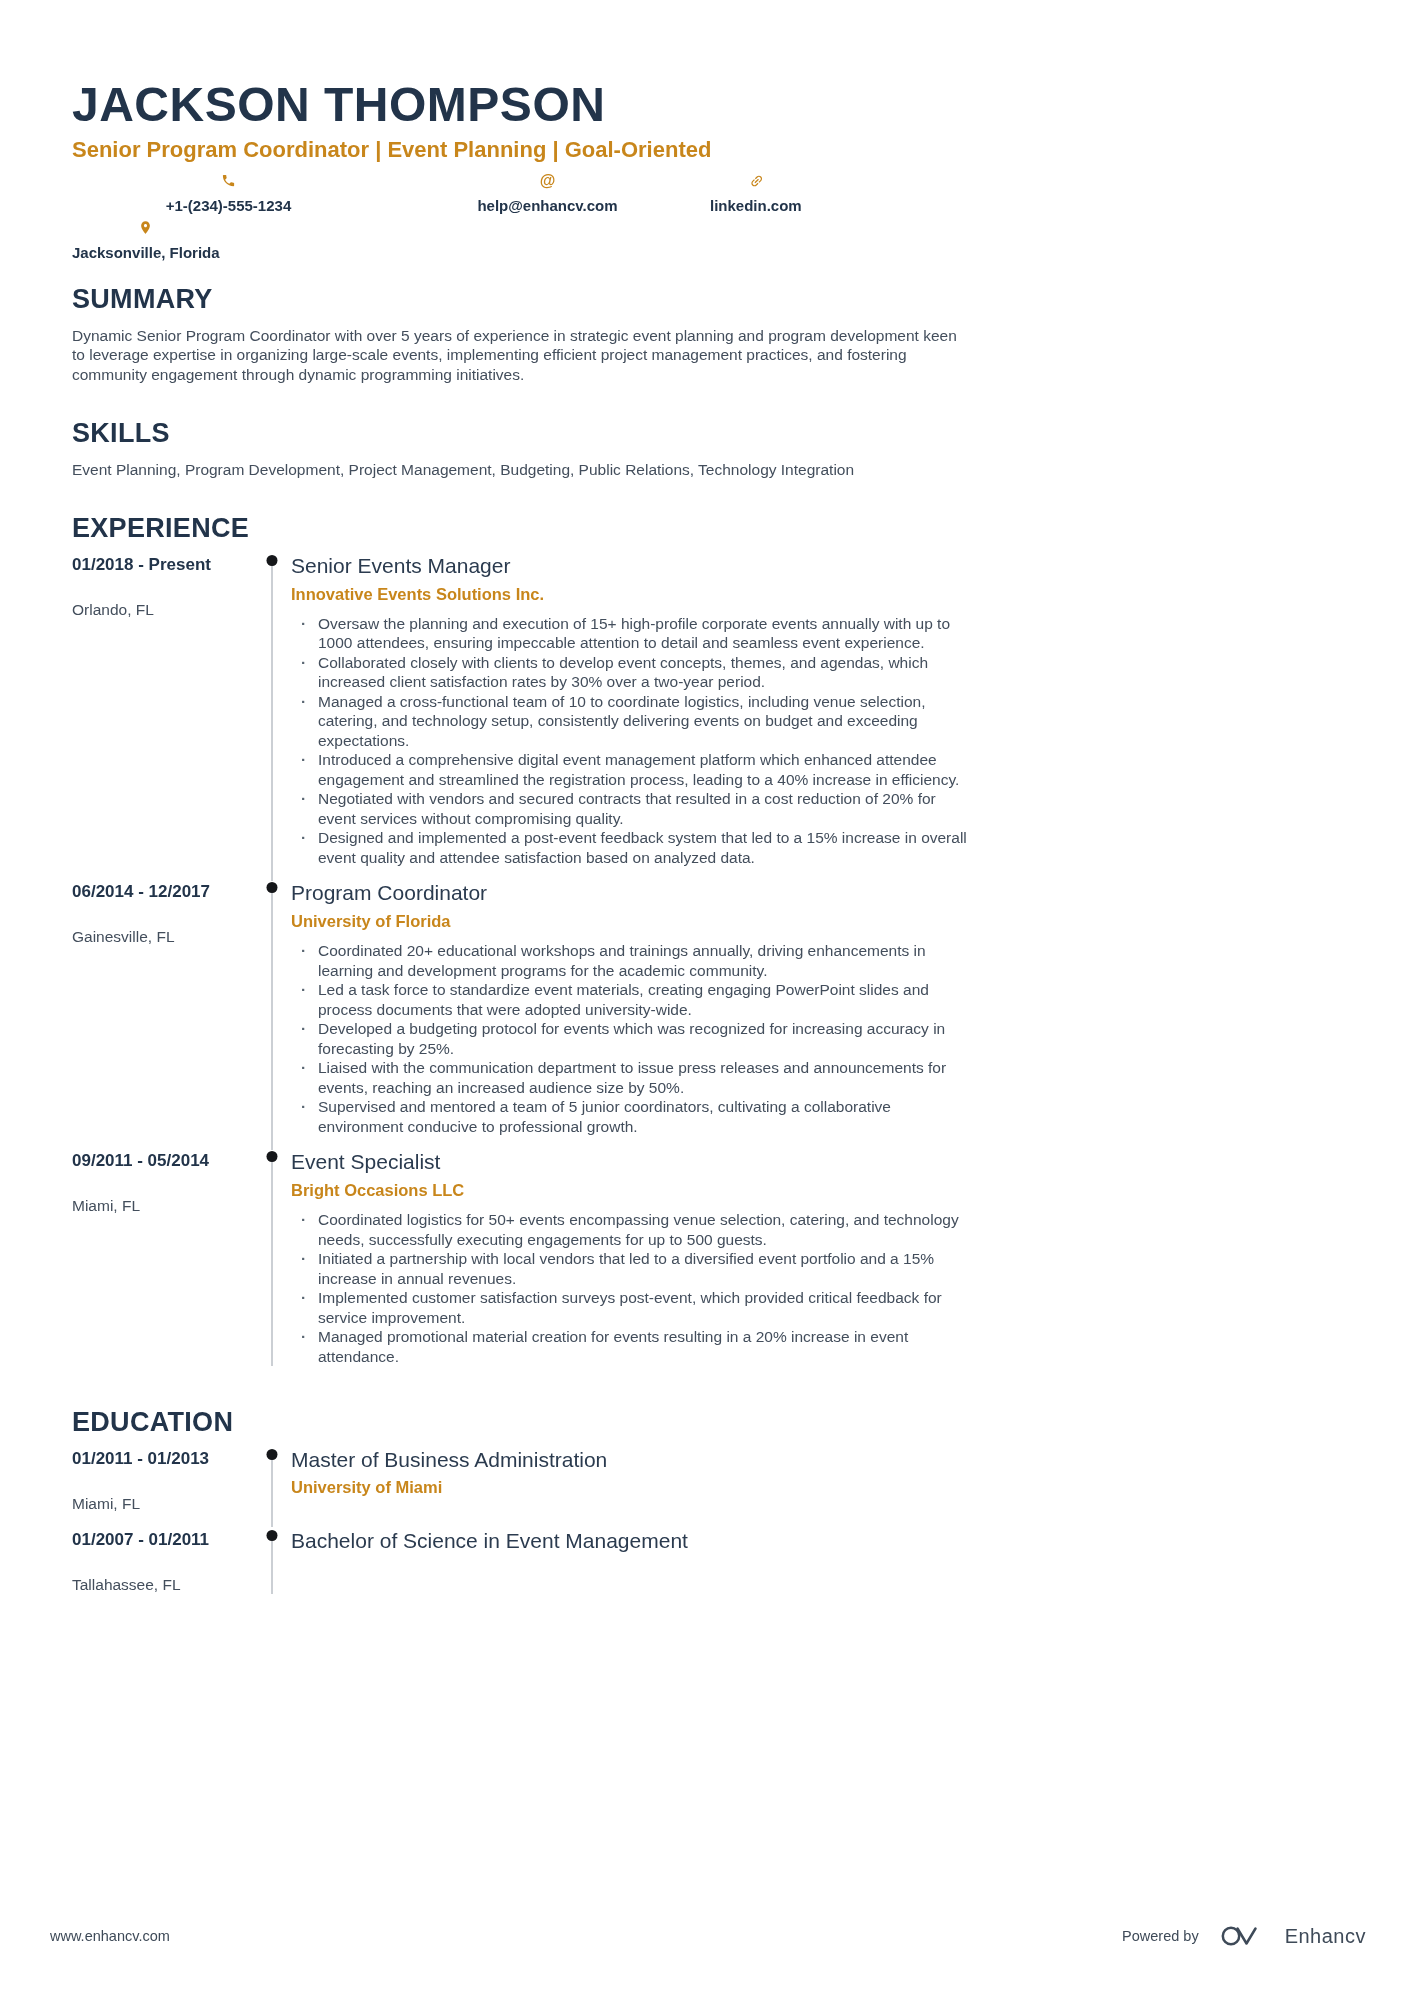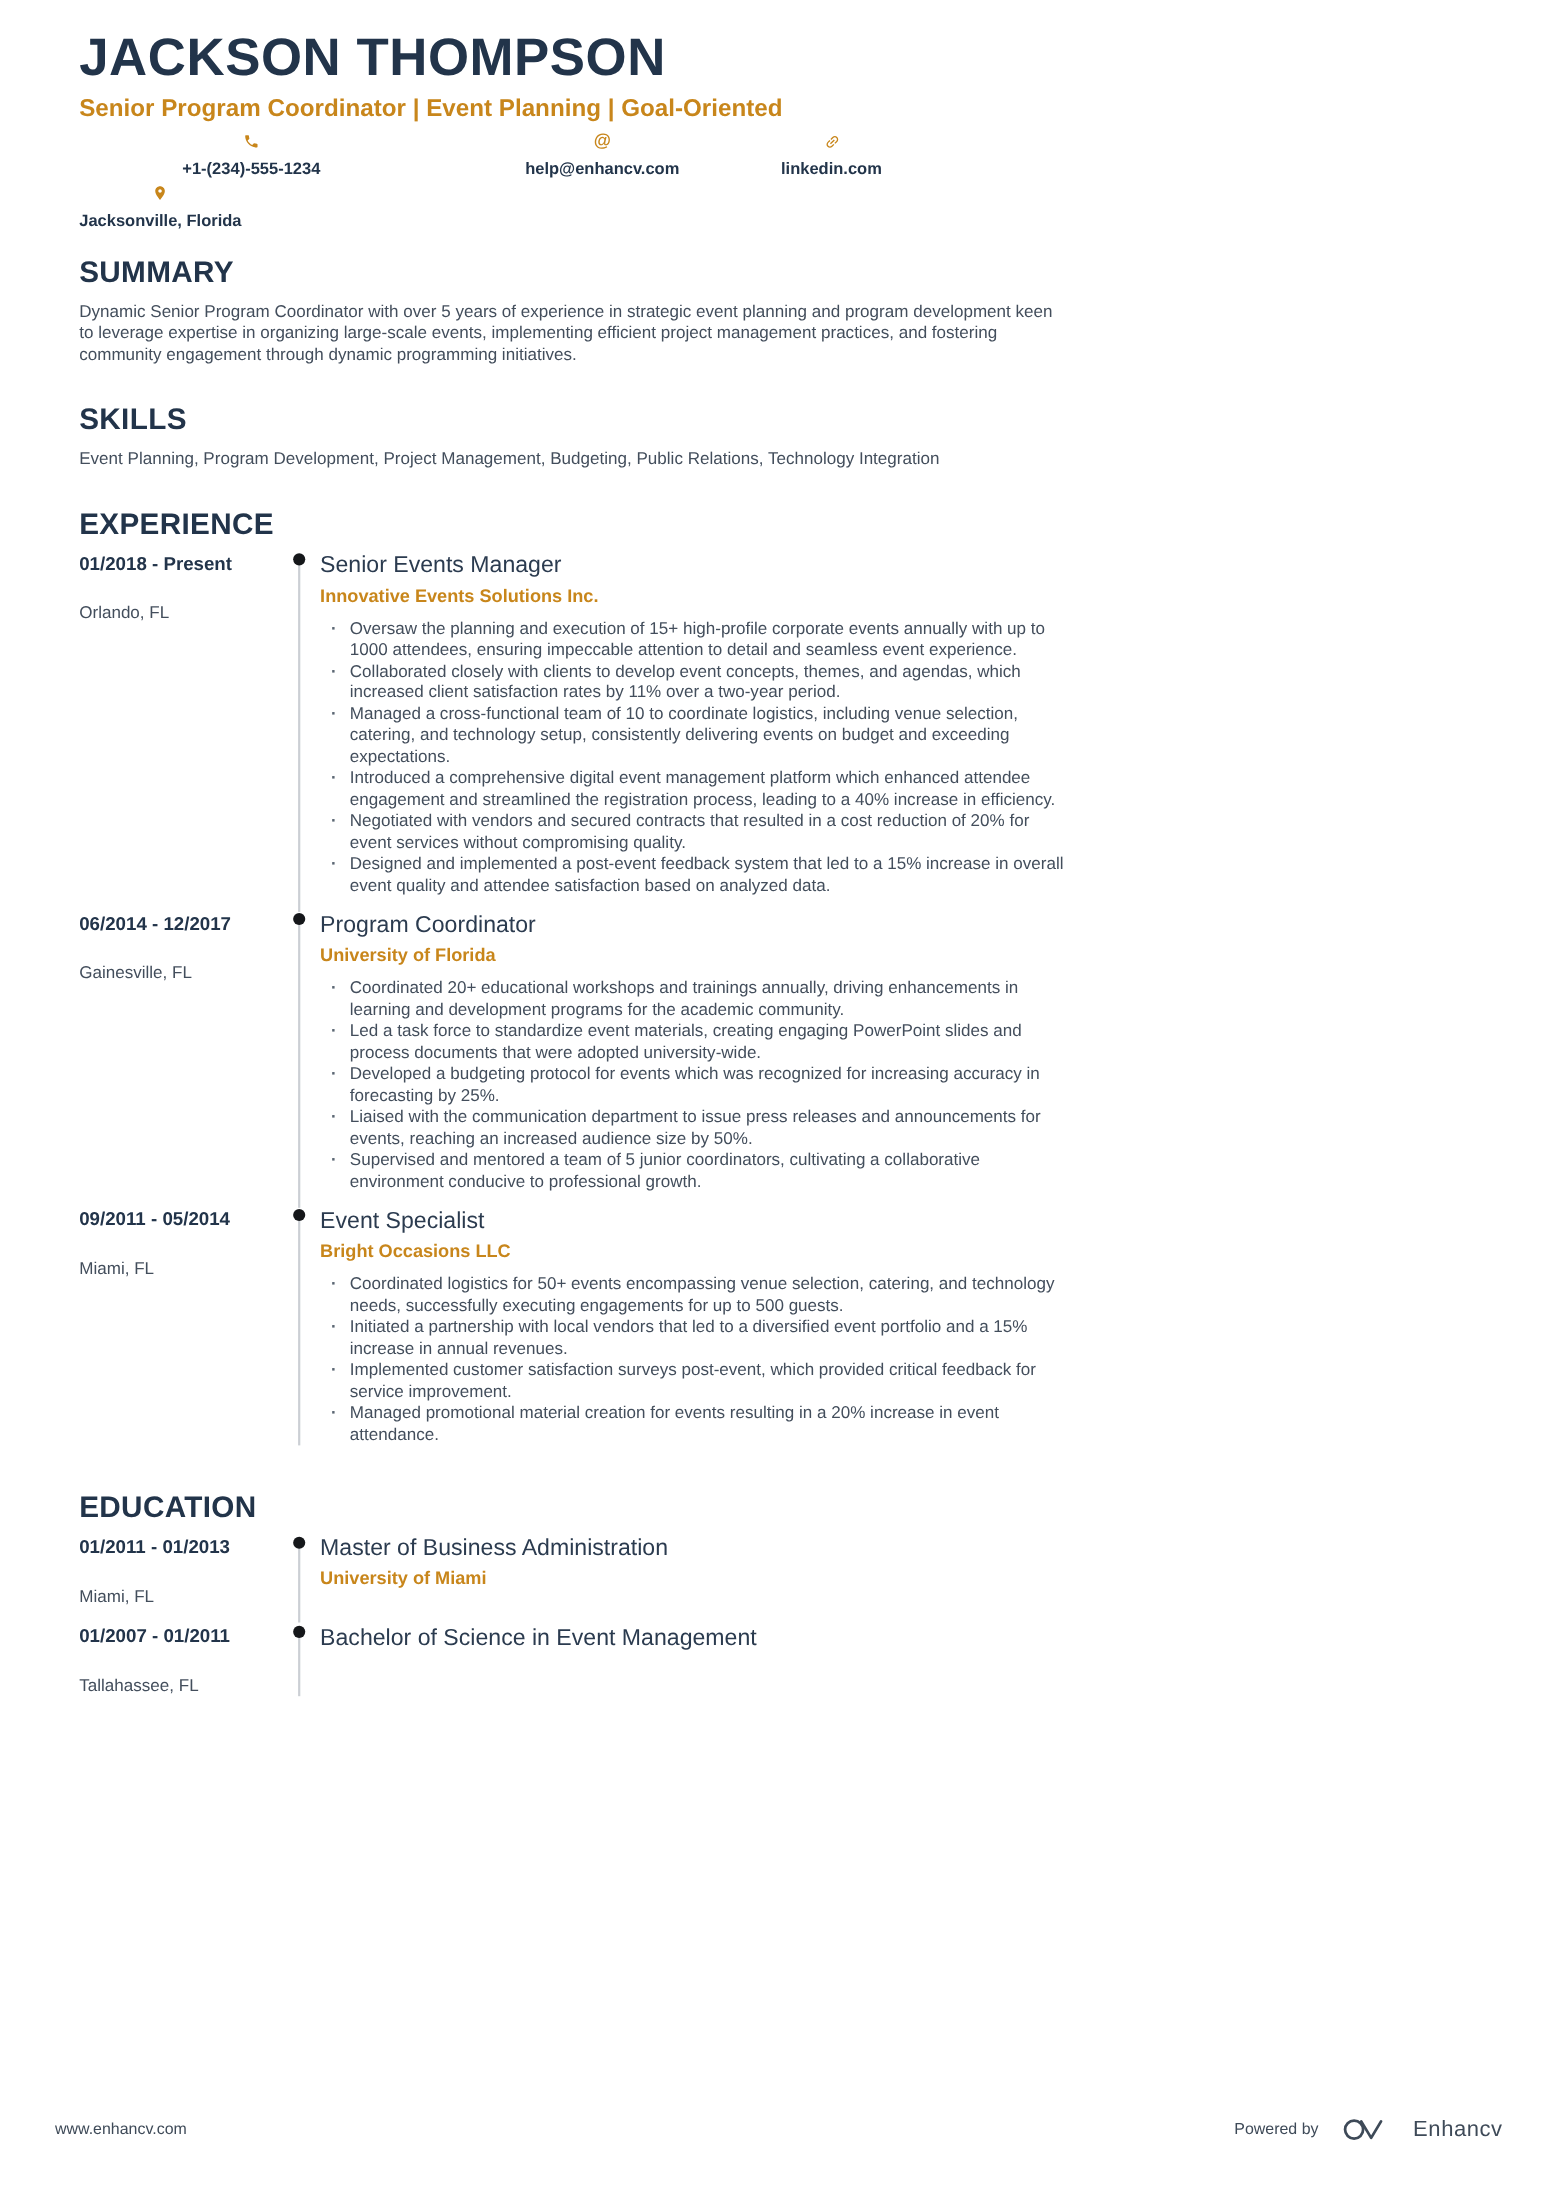--- a/index.html
+++ b/index.html
@@ -5,21 +5,21 @@
   * { box-sizing: border-box; }
   html,body { margin:0; padding:0; background:#ffffff; }
   .page {
     position: relative;
     width: 1410px;
     height: 1995px;
     background: #ffffff;
     font-family: "Liberation Sans", sans-serif;
     overflow: hidden;
   }
-  .main { padding: 28px 0 0 72px; width: 968px; }
+  .main { padding: 80px 0 0 72px; width: 968px; }
 
   
   .name {
     margin: 0;
     font-size: 48px;
     font-weight: 700;
     color: #22344A;
     letter-spacing: 0.5px;
     line-height: 1.04;
   }
@@ -221,21 +221,21 @@
             <div class="entry-loc">Orlando, FL</div>
           </div>
           <div class="timeline">
               <span class="dot"></span>
             </div>
           <div>
             <div class="entry-title">Senior Events Manager</div>
             <div class="entry-company">Innovative Events Solutions Inc.</div>
             <ul class="bullets">
               <li>Oversaw the planning and execution of 15+ high-profile corporate events annually with up to 1000 attendees, ensuring impeccable attention to detail and seamless event experience.</li>
-              <li>Collaborated closely with clients to develop event concepts, themes, and agendas, which increased client satisfaction rates by 11% over a two-year period.</li>
+              <li>Collaborated closely with clients to develop event concepts, themes, and agendas, which increased client satisfaction rates by 30% over a two-year period.</li>
               <li>Managed a cross-functional team of 10 to coordinate logistics, including venue selection, catering, and technology setup, consistently delivering events on budget and exceeding expectations.</li>
               <li>Introduced a comprehensive digital event management platform which enhanced attendee engagement and streamlined the registration process, leading to a 40% increase in efficiency.</li>
               <li>Negotiated with vendors and secured contracts that resulted in a cost reduction of 20% for event services without compromising quality.</li>
               <li>Designed and implemented a post-event feedback system that led to a 15% increase in overall event quality and attendee satisfaction based on analyzed data.</li>
             </ul>
           </div>
         </div>
 
         <div class="entry">
           <div>

